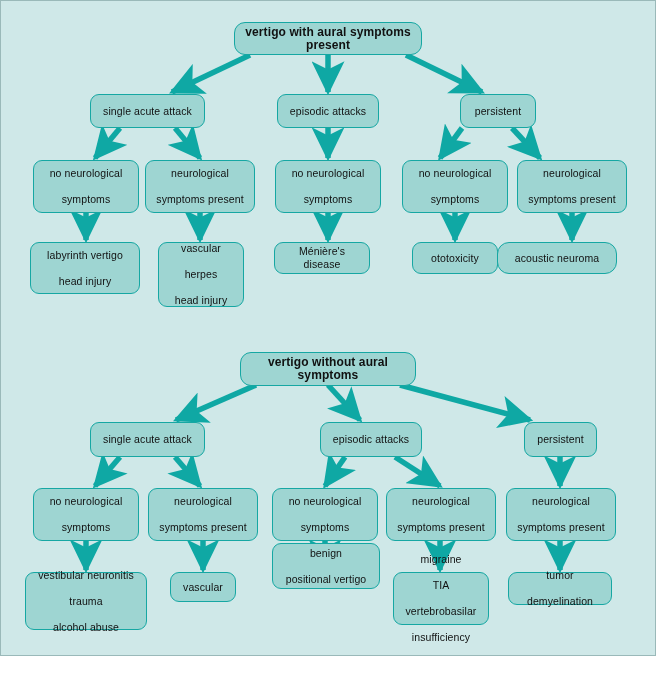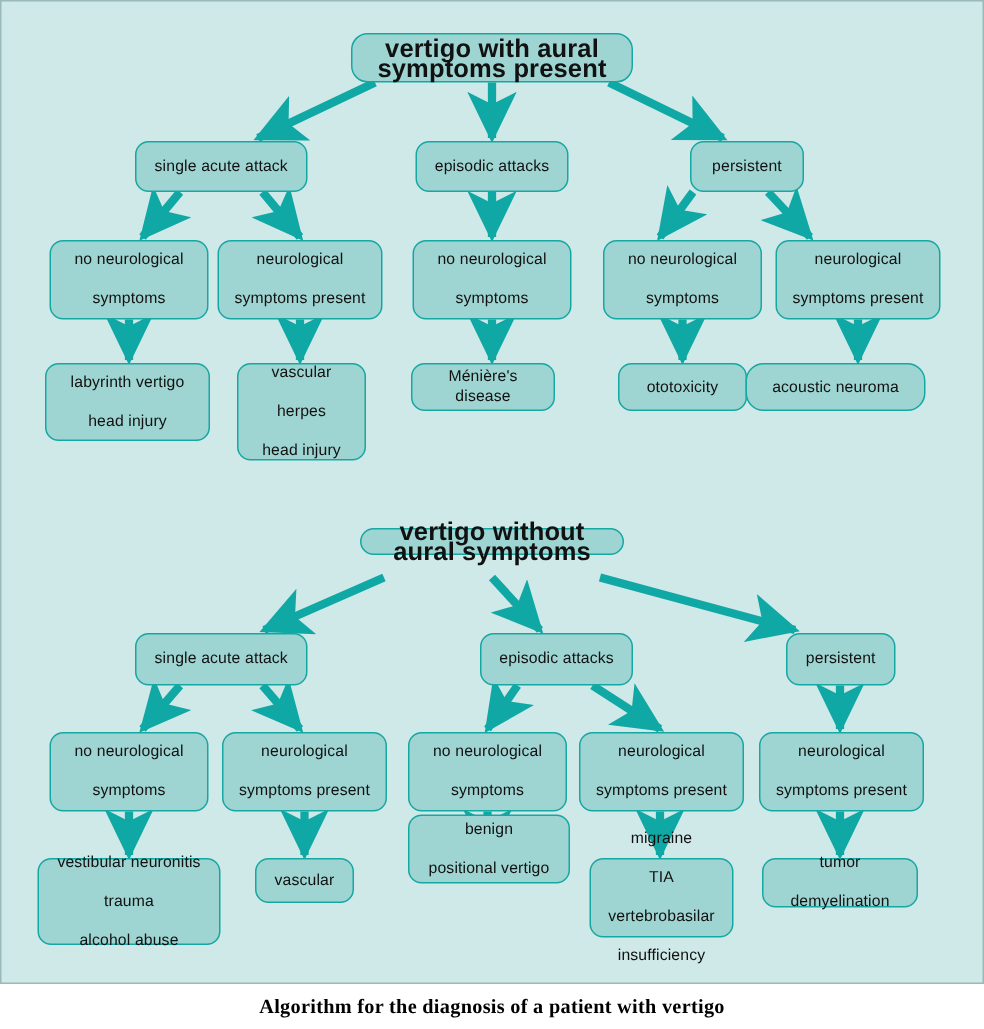--- a/index.html
+++ b/index.html
@@ -27,21 +27,21 @@
     border-radius:9px;
     display:flex;align-items:center;justify-content:center;
     text-align:center;
     color:#111111;
     font-size:10.5px;
     line-height:13px;
     letter-spacing:.1px;
     padding:2px 6px;
     z-index:3;
   }
-  .node.root{font-weight:bold;font-size:17px;border-radius:11px;}
+  .node.root{font-weight:bold;font-size:12px;border-radius:11px;}
   .node span{display:block;width:100%;}
 
   .caption{
     position:absolute;left:0;top:656px;width:656px;height:30px;
     display:flex;align-items:center;justify-content:center;
     background:#ffffff;
     font-family:"Liberation Serif", serif;
     font-weight:bold;
     font-size:13.5px;
     color:#000000;
@@ -159,21 +159,21 @@
   <div class="node" style="left:274px;top:242px;width:96px;height:32px;">
     <span>Ménière's disease</span>
   </div>
   <div class="node" style="left:412px;top:242px;width:86px;height:32px;">
     <span>ototoxicity</span>
   </div>
   <div class="node" style="left:497px;top:242px;width:120px;height:32px;border-radius:12px;">
     <span>acoustic neuroma</span>
   </div>
 
-  <div class="node root" style="left:240px;top:352px;width:176px;height:18px;">
+  <div class="node root" style="left:240px;top:352px;width:176px;height:34px;">
     <span>vertigo without aural symptoms</span>
   </div>
 
   <div class="node" style="left:90px;top:422px;width:115px;height:35px;">
     <span>single acute attack</span>
   </div>
   <div class="node" style="left:320px;top:422px;width:102px;height:35px;">
     <span>episodic attacks</span>
   </div>
   <div class="node" style="left:524px;top:422px;width:73px;height:35px;">
@@ -235,14 +235,13 @@
       <span>insufficiency</span>
     </span>
   </div>
   <div class="node" style="left:508px;top:572px;width:104px;height:33px;">
     <span>
       <span>tumor</span><br>
       <span>demyelination</span>
     </span>
   </div>
 
-  <div class="caption">Algorithm for the diagnosis of a patient with vertigo</div>
 </div>
 
 </body></html>

